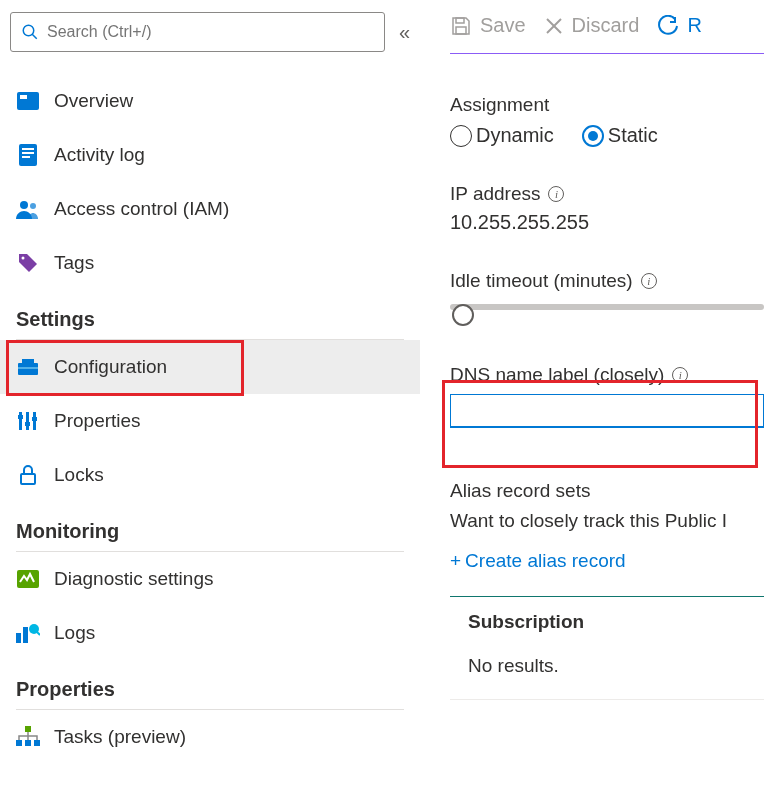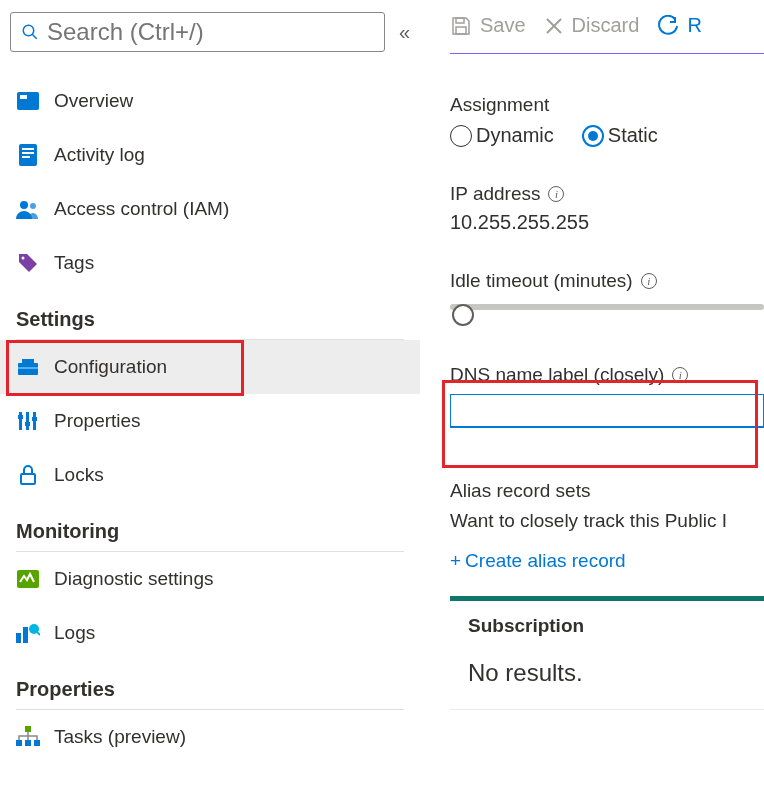--- a/index.html
+++ b/index.html
@@ -30,21 +30,21 @@
       align-items: center;
       border: 1px solid #8a8886;
       border-radius: 3px;
       height: 40px;
       padding: 0 10px;
       background: #fff;
     }
     .search-box input {
       border: none;
       outline: none;
-      font-size: 24px;
+      font-size: 16px;
       width: 100%;
       color: #605e5c;
       font-family: inherit;
     }
     .search-box svg { margin-right: 8px; flex-shrink:0;}
     .collapse-btn {
       margin-left: 14px;
       font-size: 20px;
       color: #605e5c;
       cursor: pointer;
@@ -176,27 +176,27 @@
       font-family: inherit;
     }
     .dns-row { margin-top: 36px; }
     .alias-heading { font-size: 19px; margin-top: 52px; }
     .alias-text { font-size: 19px; margin-top: 8px; }
     .create-link {
       color: #0078d4; font-size: 19px; margin-top: 18px;
       display:flex; align-items:center; gap:4px; cursor:pointer;
     }
     .sub-box {
-      border-top:5px solid #0f766e;
+      border-top:1px solid #0f766e;
       margin-top: 24px;
       padding-top: 14px;
       padding-left: 18px;
     }
     .sub-title { font-size: 19px; font-weight:600; }
-    .sub-empty { font-size: 24px; margin-top: 22px; }
+    .sub-empty { font-size: 19px; margin-top: 22px; }
     .sub-divider { border:none; border-top:1px solid #edebe9; margin-top:22px; margin-left:-18px;}
   </style>
 </head>
 <body>
 
 <div class="layout">
   <div class="sidebar">
     <div class="search-row">
       <div class="search-box">
         <svg width="18" height="18" viewBox="0 0 24 24" fill="none" stroke="#0078d4" stroke-width="2">

